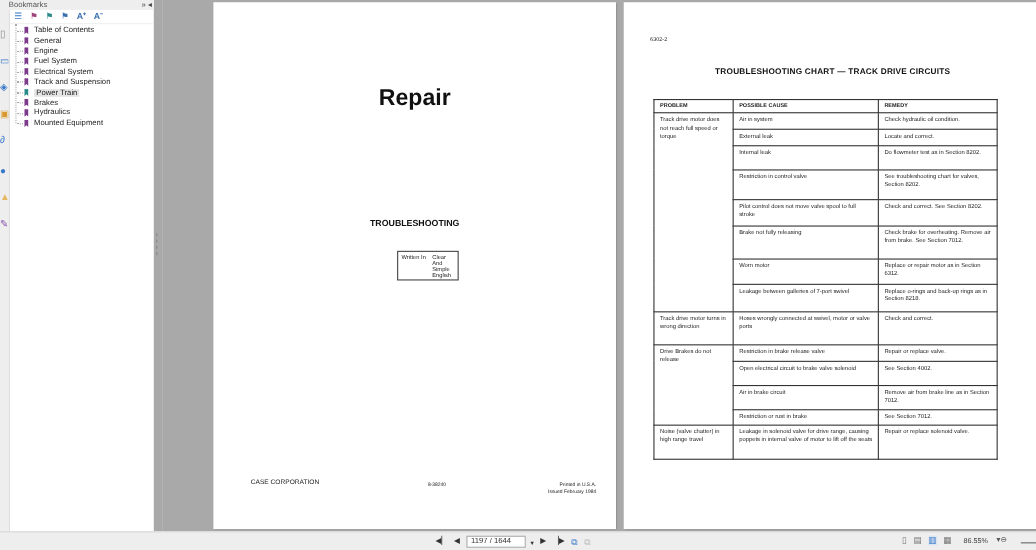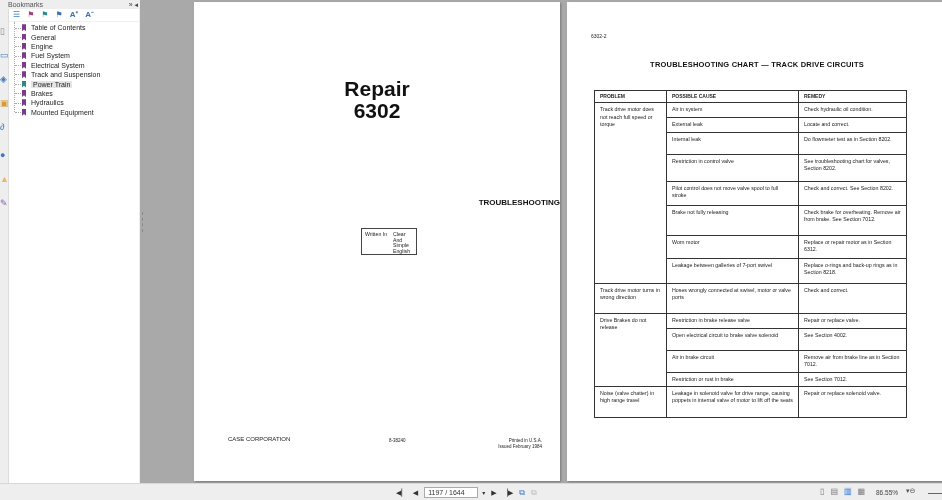--- a/index.html
+++ b/index.html
@@ -19,21 +19,21 @@
 .bm-item.sel .lbl{background:#e4e4e4;padding:0 2px}
 .bm-tree{position:absolute;left:5px;top:0;width:1px;height:90px;border-left:1px dotted #aaa}
 .bm-item .branch{position:absolute;left:6px;top:4.5px;width:6px;border-top:1px dotted #aaa}
 .splitter{position:absolute;left:140px;top:0;width:8px;height:483px;background:#a9a9a9}
 .grip{position:absolute;left:142px;top:212px;width:3px;height:20px;border-left:1px dashed #888}
 .viewer{position:absolute;left:148px;top:0;width:794px;height:483px;background:#a9a9a9}
 .page{position:absolute;background:#fff;box-shadow:1px 1px 2px #777}
 #page1{left:46px;top:2px;width:366px;height:479px}
 #page2{left:419px;top:2px;width:380px;height:479px}
 .p1-title{position:absolute;left:0;right:0;top:76px;text-align:center;font-weight:bold;font-size:21px;line-height:22px;color:#111}
-.p1-sub{position:absolute;left:0;right:0;top:196px;text-align:right;font-weight:bold;font-size:8px;color:#111}
+.p1-sub{position:absolute;left:0;right:0;top:196px;text-align:center;font-weight:bold;font-size:8px;color:#111}
 .case-box{position:absolute;left:167px;top:226px;width:56px;height:27px;border:1px solid #444;font-size:5.2px;line-height:5.6px;color:#222;padding:2px 2px}
 .case-box .pre{position:absolute;left:3px;top:3px}
 .case-box .words{position:absolute;left:31px;top:3px}
 .p1-footer-left{position:absolute;left:34px;top:434px;font-size:6px;color:#222}
 .p1-footer-mid{position:absolute;left:195px;top:436px;font-size:4.5px;color:#222}
 .p1-footer-right{position:absolute;right:18px;top:436px;font-size:4.5px;color:#222;text-align:right;line-height:6px}
 .p2-pagenum{position:absolute;left:24px;top:31px;font-size:5px;color:#222}
 .p2-title{position:absolute;left:0;right:0;top:58px;text-align:center;font-weight:bold;font-size:7.5px;color:#111;letter-spacing:.2px}
 table.tc{position:absolute;left:27px;top:88px;width:313px;border-collapse:collapse;font-size:5.3px;color:#222;line-height:7.3px}
 table.tc th{border:0.8px solid #333;text-align:left;font-weight:bold;font-size:5px;padding:2px 5px;height:11px}
@@ -136,21 +136,20 @@
   </div>
 </div>
 
 <div class="splitter"></div>
 <div class="grip"></div>
 
 <div class="viewer">
   <div class="page" id="page1">
     <div class="p1-title">
       <div>Repair</div>
-      <div>6302</div>
     </div>
     <div class="p1-sub">TROUBLESHOOTING</div>
     <div class="case-box">
       <span class="pre">Written In</span>
       <span class="words">
         <div>Clear</div>
         <div>And</div>
         <div>Simple</div>
         <div>English</div>
       </span>

